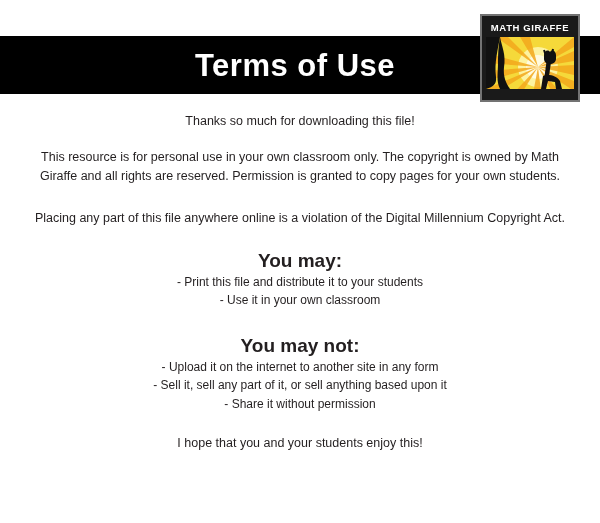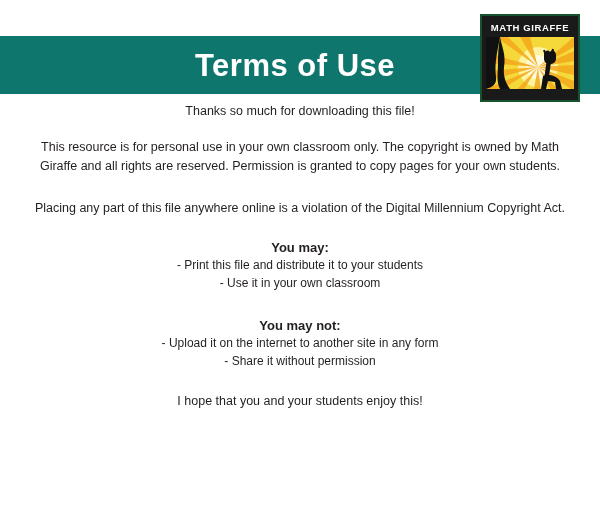--- a/index.html
+++ b/index.html
@@ -23,21 +23,21 @@
     box-sizing: border-box;
   }
 
   
   .header-band {
     position: absolute;
     left: 0;
     top: 36px;
     width: 600px;
     height: 58px;
-    background: #0f766e;
+    background: #000000;
     display: flex;
     align-items: center;
     justify-content: center;
   }
   .header-title {
     color: #ffffff;
     font-size: 31px;
     font-weight: bold;
     letter-spacing: 0.5px;
     line-height: 1;
@@ -45,21 +45,21 @@
   }
 
   
   .logo {
     position: absolute;
     right: 20px;
     top: 14px;
     width: 100px;
     height: 88px;
     background: #1a1a1a;
-    border: 2px solid #14532d;
+    border: 2px solid #737373;
     box-sizing: border-box;
     overflow: hidden;
   }
   .logo-inner {
     position: relative;
     width: 100%;
     height: 100%;
   }
   .logo-name {
     position: absolute;
@@ -78,21 +78,21 @@
     left: 4px;
     top: 21px;
     width: 88px;
     height: 62px;
   }
 
   
   .content {
     position: absolute;
     left: 0;
-    top: 96px;
+    top: 106px;
     width: 600px;
     text-align: center;
   }
 
   .line-thanks {
     font-size: 12.5px;
     margin-top: 8px;
     margin-bottom: 0;
   }
 
@@ -106,21 +106,21 @@
 
   .para-warning {
     font-size: 12.5px;
     font-weight: normal;
     line-height: 1.5;
     margin: 22px auto 0;
     width: 546px;
   }
 
   .section-heading {
-    font-size: 13px;
+    font-size: 19px;
     font-weight: bold;
     margin: 22px 0 0;
   }
   .section-heading.second {
     margin-top: 26px;
   }
 
   .bullet-line {
     font-size: 12px;
     line-height: 1.38;
@@ -192,19 +192,20 @@
     <p class="para-resource">This resource is for personal use in your own classroom only.  The copyright is owned by Math Giraffe and all rights are reserved.  Permission is granted to copy pages for your own students.</p>
 
     <p class="para-warning">Placing any part of this file anywhere online is a violation of the Digital Millennium Copyright Act.</p>
 
     <p class="section-heading">You may:</p>
     <p class="bullet-line">-   Print this file and distribute it to your students</p>
     <p class="bullet-line">-   Use it in your own classroom</p>
 
     <p class="section-heading second">You may not:</p>
     <p class="bullet-line">-   Upload it on the internet to another site in any form</p>
+    <p class="bullet-line">-   Sell it, sell any part of it, or sell anything based upon it</p>
     <p class="bullet-line">-   Share it without permission</p>
 
     <p class="line-hope">I hope that you and your students enjoy this!</p>
 
   </div>
 
 </div>
 
 </body></html>

